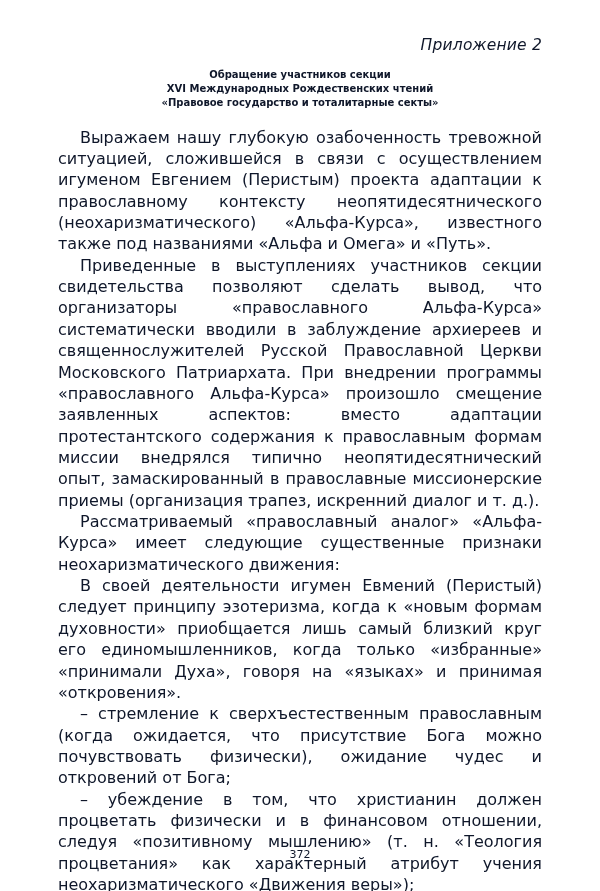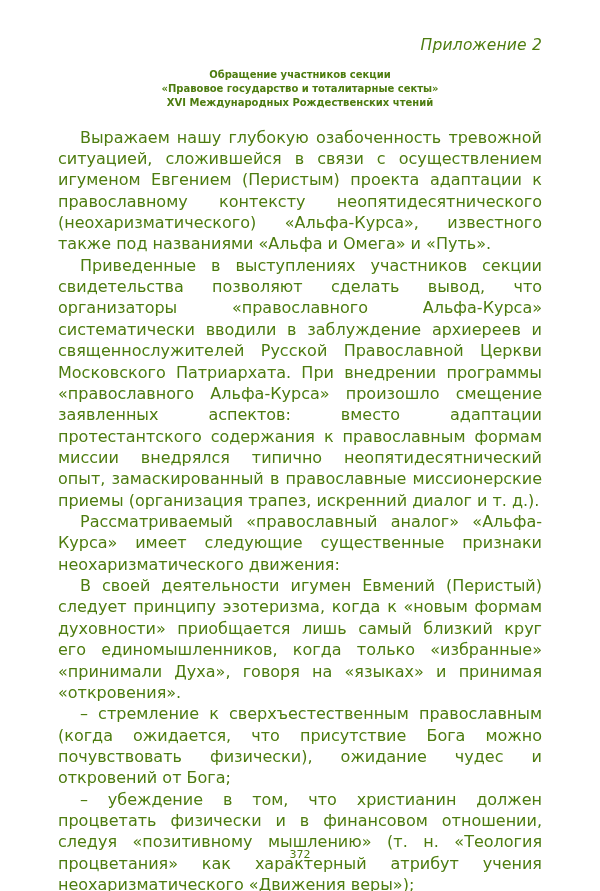--- a/index.html
+++ b/index.html
@@ -6,21 +6,21 @@
     margin: 0;
     padding: 0;
     background: #ffffff;
   }
   .page {
     position: relative;
     width: 600px;
     height: 891px;
     background: #ffffff;
     font-family: "DejaVu Sans", sans-serif;
-    color: #4d7c0f;
+    color: #0f172a;
     box-sizing: border-box;
     padding: 36px 58px 0 58px;
     overflow: hidden;
   }
   .appendix {
     text-align: right;
     font-style: italic;
     font-size: 15.5px;
     letter-spacing: 0.2px;
     margin: 0 0 14px 0;
@@ -58,22 +58,22 @@
 </style>
 </head>
 <body>
 
 <div class="page">
 
   <div class="appendix">Приложение 2</div>
 
   <div class="doc-title">
     <span class="tline">Обращение участников секции</span>
+    <span class="tline">XVI Международных Рождественских чтений</span>
     <span class="tline">«Правовое государство и тоталитарные секты»</span>
-    <span class="tline">XVI Международных Рождественских чтений</span>
   </div>
 
   <p class="body">Выражаем нашу глубокую озабоченность тревожной ситуацией, сложившейся в связи с осуществлением игуменом Евгением (Перистым) проекта адаптации к православному контексту неопятидесятнического (неохаризматического) «Альфа-Курса», известного также под названиями «Альфа и Омега» и «Путь».</p>
   <p class="body">Приведенные в выступлениях участников секции свидетельства позволяют сделать вывод, что организаторы «православного Альфа-Курса» систематически вводили в заблуждение архиереев и священнослужителей Русской Православной Церкви Московского Патриархата. При внедрении программы «православного Альфа-Курса» произошло смещение заявленных аспектов: вместо адаптации протестантского содержания к православным формам миссии внедрялся типично неопятидесятнический опыт, замаскированный в православные миссионерские приемы (организация трапез, искренний диалог и т. д.).</p>
   <p class="body">Рассматриваемый «православный аналог» «Альфа-Курса» имеет следующие существенные признаки неохаризматического движения:</p>
   <p class="body">В своей деятельности игумен Евмений (Перистый) следует принципу эзотеризма, когда к «новым формам духовности» приобщается лишь самый близкий круг его единомышленников, когда только «избранные» «принимали Духа», говоря на «языках» и принимая «откровения».</p>
   <p class="body">– стремление к сверхъестественным православным (когда ожидается, что присутствие Бога можно почувствовать физически), ожидание чудес и откровений от Бога;</p>
   <p class="body">– убеждение в том, что христианин должен процветать физически и в финансовом отношении, следуя «позитивному мышлению» (т. н. «Теология процветания» как характерный атрибут учения неохаризматического «Движения веры»);</p>
 
   <div class="pagenum">372</div>

